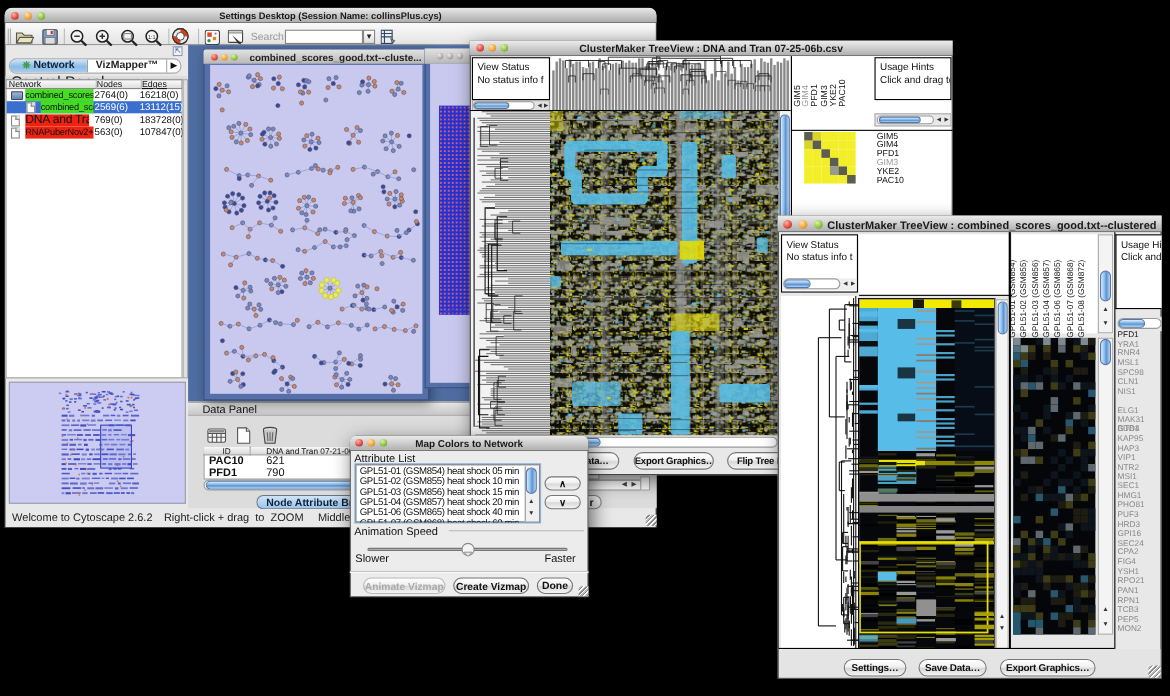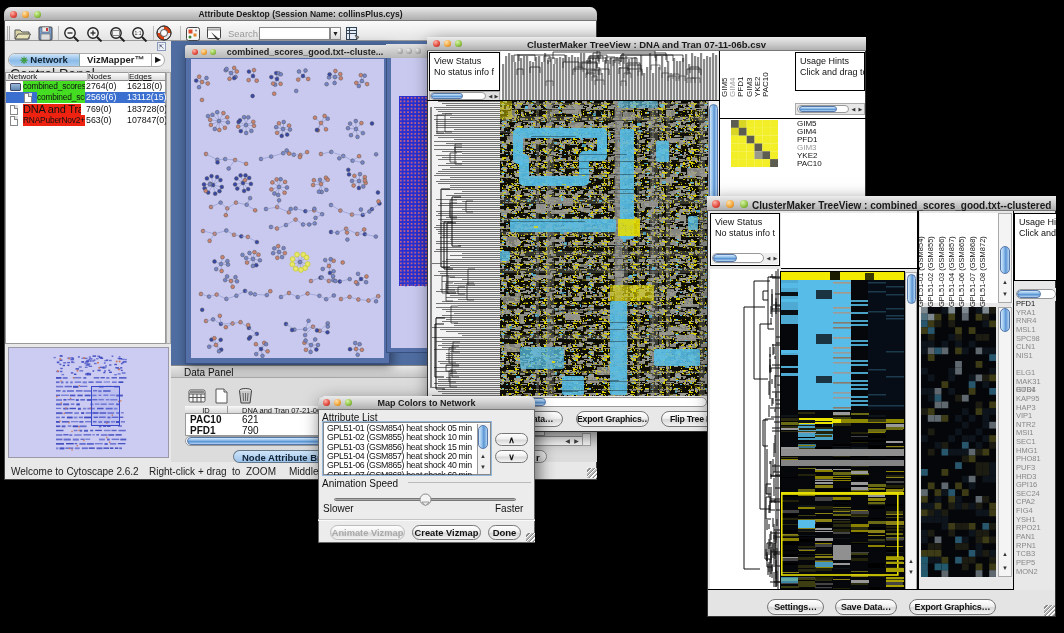--- a/index.html
+++ b/index.html
@@ -20,21 +20,21 @@
 .rotlab{position:absolute;transform:rotate(-90deg);transform-origin:left bottom;font-size:8px;color:#111;white-space:nowrap;}
 .arrbtn{position:absolute;background:transparent;border:none;text-align:center;color:#222;}
 .grip{position:absolute;background:repeating-linear-gradient(135deg,#fff 0 1px,#bbb 1px 2px,#888 2px 3px);}
 </style></head><body>
 
 <div class="win" style="left:4px;top:7px;width:593px;height:473px;background:#e8e8e8;border:1px solid #444;border-radius:7px 7px 0 0;box-shadow:0 6px 20px rgba(0,0,0,.7);"></div>
 <div class="abs" style="left:4px;top:7px;width:593px;height:14px;background:linear-gradient(#eaeaea,#cacaca 50%,#aeaeae);border-radius:7px 7px 0 0;border-bottom:1px solid #777;"></div>
 <div class="tl r" style="left:10px;top:11px;width:7px;height:7px;"></div>
 <div class="tl o" style="left:22px;top:11px;width:7px;height:7px;"></div>
 <div class="tl g" style="left:34px;top:11px;width:7px;height:7px;"></div>
-<div class="ttext" style="left:4px;top:9px;width:593px;height:11px;font-size:8.5px;line-height:11px;">Attribute Desktop (Session Name: collinsPlus.cys)</div>
+<div class="ttext" style="left:4px;top:9px;width:593px;height:11px;font-size:8.5px;line-height:11px;">Settings Desktop (Session Name: collinsPlus.cys)</div>
 <div class="abs" style="left:5px;top:21px;width:591px;height:20px;background:linear-gradient(#fafafa,#e4e4e4);border-bottom:1px solid #999;"></div>
 <div class="abs" style="left:7px;top:26px;width:3px;height:14px;border-left:1px solid #aaa;border-right:1px solid #aaa;"></div>
 <svg class="abs" style="left:14px;top:27px;width:17px;height:13px;" viewBox="0 0 17 13">
 <path d="M1 12 L1 3 L6 3 L8 5 L15 5 L15 12 Z" fill="#d8d4a8" stroke="#555" stroke-width="1"></path>
 <path d="M1 12 L4 7 L16.5 7 L14 12 Z" fill="#e8e4b8" stroke="#555" stroke-width="1"></path>
   </svg>
 <svg class="abs" style="left:38px;top:26px;width:15px;height:15px;" viewBox="0 0 15 15">
 <rect x="1" y="1" width="13" height="13" rx="1" fill="#7a9cc8" stroke="#444"></rect>
 <rect x="4" y="1" width="7" height="5" fill="#eee" stroke="#555" stroke-width="0.5"></rect>
 <rect x="8" y="2" width="2" height="3" fill="#c33"></rect>
@@ -1169,21 +1169,21 @@
       <rect x="28" y="184" width="1.6" height="1.4" fill="#3a44c8"></rect>
       <rect x="3" y="185" width="1.6" height="1.4" fill="#3a44c8"></rect>
       <rect x="6" y="186" width="1.6" height="1.4" fill="#3a44c8"></rect>
       <rect x="9" y="187" width="1.6" height="1.4" fill="#3a44c8"></rect>
     </svg></div>
 <div class="abs" style="left:427px;top:37px;width:439px;height:395px;background:#e8e8e8;border:1px solid #333;box-shadow:3px 5px 16px rgba(0,0,0,.55);"></div>
 <div class="abs" style="left:427px;top:37px;width:439px;height:14px;background:linear-gradient(#ececec,#cfcfcf 50%,#b0b0b0);border-bottom:1px solid #777;"></div>
 <div class="tl r" style="left:433px;top:40px;width:7px;height:7px;"></div>
 <div class="tl o" style="left:444px;top:40px;width:7px;height:7px;"></div>
 <div class="tl g" style="left:455px;top:40px;width:7px;height:7px;"></div>
-<div class="ttext" style="left:427px;top:39px;width:439px;height:11px;font-size:9.5px;line-height:11px;">ClusterMaker TreeView : DNA and Tran 07-11-06b.csv</div>
+<div class="ttext" style="left:427px;top:39px;width:439px;height:11px;font-size:9.5px;line-height:11px;">ClusterMaker TreeView : DNA and Tran 07-25-06b.csv</div>
 <div class="whitebox" style="left:429px;top:52px;width:71px;height:39px;font-size:9px;padding:3px 0 0 4px;line-height:11px;">View Status<br>No status info f</div>
 <div class="abs" style="left:429px;top:91px;width:71px;height:10px;background:#e0e0e0;border:1px solid #aaa;"></div>
 <div class="abs sbtrack" style="left:430px;top:92px;width:56px;height:8px;"></div>
 <div class="abs sbthumb" style="left:431px;top:93px;width:32px;height:6px;"></div>
 <div class="arrbtn" style="left:487px;top:92px;width:7px;height:8px;font-size:5px;line-height:8px;color:#333;text-align:center;">◀</div>
 <div class="arrbtn" style="left:493px;top:92px;width:7px;height:8px;font-size:5px;line-height:8px;color:#333;text-align:center;">▶</div>
 <div class="abs" style="left:501px;top:51px;width:217px;height:49px;"><svg xmlns="http://www.w3.org/2000/svg" width="217" height="49" viewBox="0 0 217 49">
       <rect width="217" height="49" fill="#fff"></rect>
       <rect x="1" y="13" width="2.2" height="36" fill="#8a8a8a"></rect>
       <rect x="4" y="5" width="2.2" height="44" fill="#8a8a8a"></rect>

